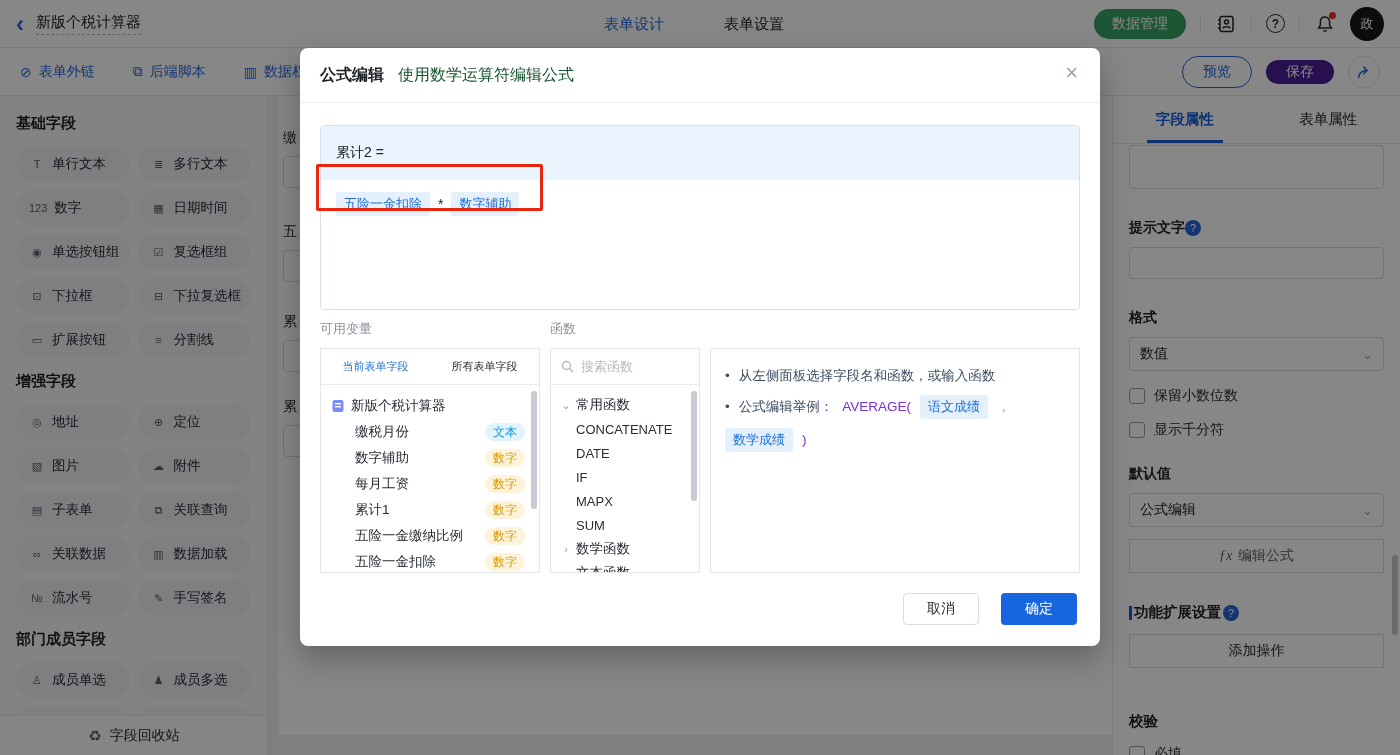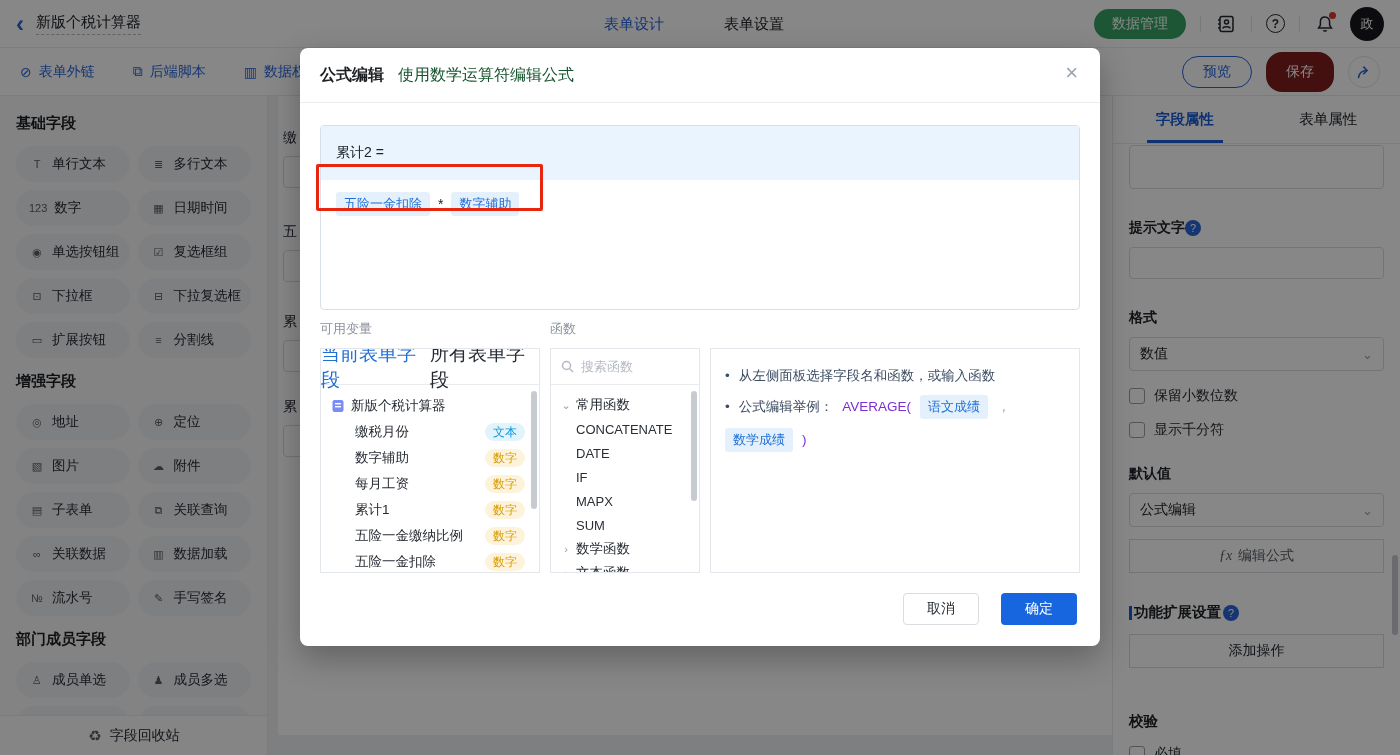--- a/index.html
+++ b/index.html
@@ -22,21 +22,21 @@
   .help-circle { width:19px; height:19px; border:1.6px solid #23272e; border-radius:50%; display:flex; align-items:center; justify-content:center; font-size:12px; font-weight:700; cursor:pointer; }
   .bell-dot { position:absolute; right:0; top:-1px; width:7px; height:7px; background:#e0352b; border-radius:50%; }
   .avatar { width:34px; height:34px; border-radius:50%; background:#17181c; color:#fff; font-size:13px; display:flex; align-items:center; justify-content:center; cursor:pointer; }
 
   
   .toolbar { position:absolute; top:48px; left:0; right:0; height:48px; background:#fff; border-bottom:1px solid #e9ebee; display:flex; align-items:center; padding:0 20px; z-index:2; }
   .tool-item { display:flex; align-items:center; gap:7px; color:#2a66d9; font-size:14px; margin-right:38px; cursor:pointer; }
   .tool-icon { font-size:14px; }
   .toolbar-right { margin-left:auto; display:flex; align-items:center; gap:14px; }
   .btn-preview { height:32px; border-radius:16px; border:1px solid #2a66d9; color:#2a66d9; background:#fff; padding:0 20px; font-size:14px; cursor:pointer; font-family:inherit; }
-  .btn-save { height:40px; border-radius:16px; border:none; color:#fff; background:#7f1d1d; padding:0 20px; font-size:14px; cursor:pointer; font-family:inherit; }
+  .btn-save { height:24px; border-radius:16px; border:none; color:#fff; background:#4c1d95; padding:0 20px; font-size:14px; cursor:pointer; font-family:inherit; }
   .btn-share { width:32px; height:32px; border-radius:50%; border:1px solid #dfe3e8; background:#fff; color:#2a66d9; display:flex; align-items:center; justify-content:center; cursor:pointer; }
 
   
   .sidebar { position:absolute; top:96px; left:0; bottom:0; width:268px; background:#f7f8fa; border-right:1px solid #e9ebee; padding:12px 16px; overflow:hidden; z-index:1; }
   .sec-title { font-size:15px; font-weight:700; color:#1c1f23; margin:10px 0 13px; }
   .sec-title.first { margin-top:6px; }
   .pill-grid { display:grid; grid-template-columns:1fr 1fr; gap:8px 8px; margin-bottom:14px; }
   .pill { height:36px; border-radius:18px; background:#eef0f3; display:flex; align-items:center; padding-left:13px; gap:7px; cursor:grab; }
   .picon { font-size:11px; color:#596069; min-width:16px; text-align:center; }
   .plabel { font-size:13.5px; color:#262b33; white-space:nowrap; }
@@ -83,21 +83,21 @@
   .m-close { position:absolute; right:22px; top:14px; font-size:22px; color:#9aa3ad; cursor:pointer; line-height:1; }
   .f-box { position:absolute; left:20px; right:20px; top:77px; height:185px; border:1px solid #d8dfe8; border-radius:4px; overflow:hidden; }
   .f-head { height:54px; background:#e9f4ff; display:flex; align-items:center; padding:0 15px; font-size:14px; color:#20242a; }
   .f-body { padding:12px 15px; display:flex; align-items:center; gap:8px; }
   .chip { background:#e4f1fd; color:#1f6fd6; font-size:13px; height:24px; display:inline-flex; align-items:center; padding:0 8px; border-radius:3px; white-space:nowrap; }
   .f-op { color:#20242a; font-size:14px; }
   .annotation { position:absolute; left:16px; top:116px; width:227px; height:47px; border:3px solid #e8250f; border-radius:2px; z-index:5; pointer-events:none; }
   .panel-label { position:absolute; top:272px; font-size:13px; color:#8b929d; }
   .v-panel { position:absolute; left:20px; top:300px; width:220px; height:225px; border:1px solid #e3e6ea; overflow:hidden; }
   .v-tabs { height:36px; display:flex; border-bottom:1px solid #e9ebee; }
-  .v-tab { flex:1; display:flex; align-items:center; justify-content:center; font-size:19px; color:#262b33; cursor:pointer; }
+  .v-tab { flex:1; display:flex; align-items:center; justify-content:center; font-size:11px; color:#262b33; cursor:pointer; }
   .v-tab.active { color:#1f6fd6; }
   .v-tree { position:relative; padding:8px 0 0 10px; }
   .v-root { display:flex; align-items:center; gap:6px; font-size:13.5px; color:#262b33; height:26px; }
   .v-row { display:flex; align-items:center; justify-content:space-between; height:26px; padding-left:24px; padding-right:14px; cursor:pointer; }
   .v-name { font-size:13.5px; color:#262b33; white-space:nowrap; }
   .badge { font-size:12px; height:18px; display:inline-flex; align-items:center; padding:0 8px; border-radius:9px; flex:0 0 auto; }
   .badge.text { background:#e1f4fb; color:#1296db; }
   .badge.num { background:#fdf3da; color:#d99b00; }
   .v-scroll { position:absolute; right:2px; top:42px; width:6px; height:118px; background:#c7cad0; border-radius:3px; }
   .f-panel { position:absolute; left:250px; top:300px; width:150px; height:225px; border:1px solid #e3e6ea; overflow:hidden; }

